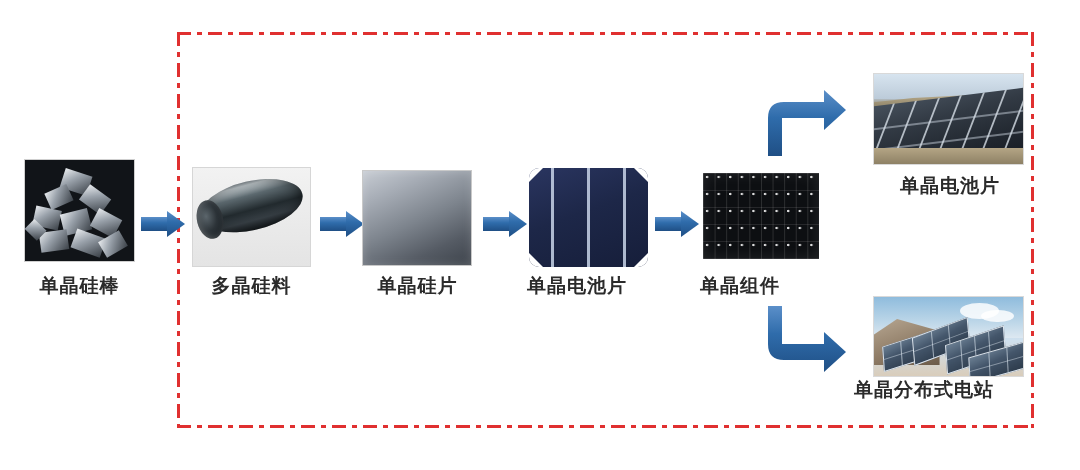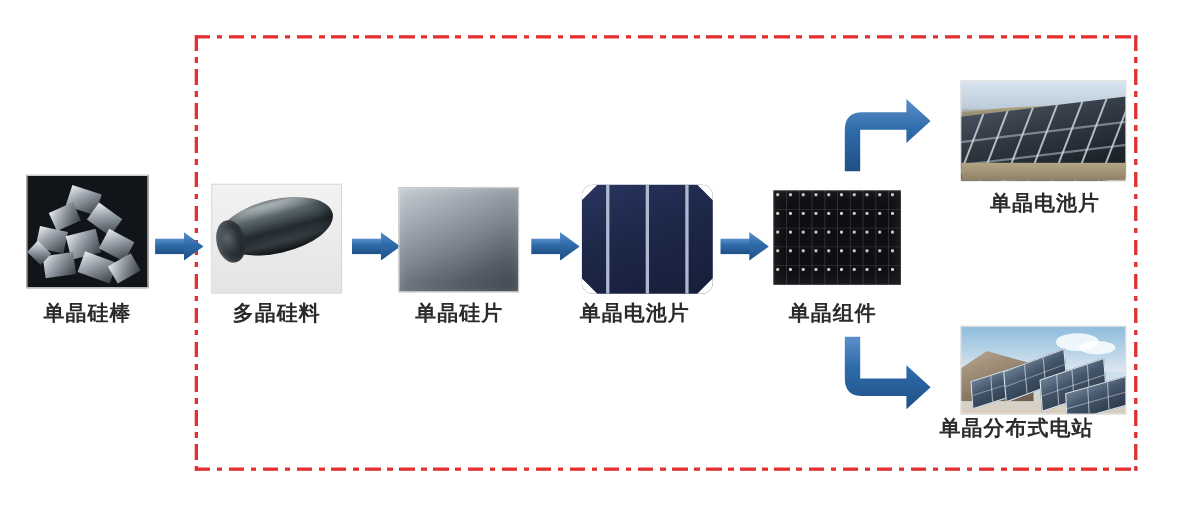--- a/index.html
+++ b/index.html
@@ -287,21 +287,21 @@
     <div class="caption" style="left:506px;top:276px;width:142px;">单晶电池片</div>
   </div>
 
   <div class="arrow" style="left:655px;top:211px;width:44px;">
     <div class="shaft" style="width:30px;"></div>
     <div class="head" style="left:26px;"></div>
   </div>
 
   <div class="node">
     <div class="thumb module" style="left:703px;top:173px;width:116px;height:86px;"></div>
-    <div class="caption" style="left:692px;top:276px;width:130px;">单晶组件</div>
+    <div class="caption" style="left:675px;top:276px;width:130px;">单晶组件</div>
   </div>
 
   <div class="elbow" style="left:762px;top:88px;">
     <svg width="86" height="68" viewBox="0 0 86 68" aria-hidden="true">
       <defs>
         <linearGradient id="gUp" x1="0" y1="0" x2="0" y2="1">
           <stop offset="0%" stop-color="#5b8fc9"></stop>
           <stop offset="42%" stop-color="#2f6cab"></stop>
           <stop offset="100%" stop-color="#1f4f85"></stop>
         </linearGradient>

